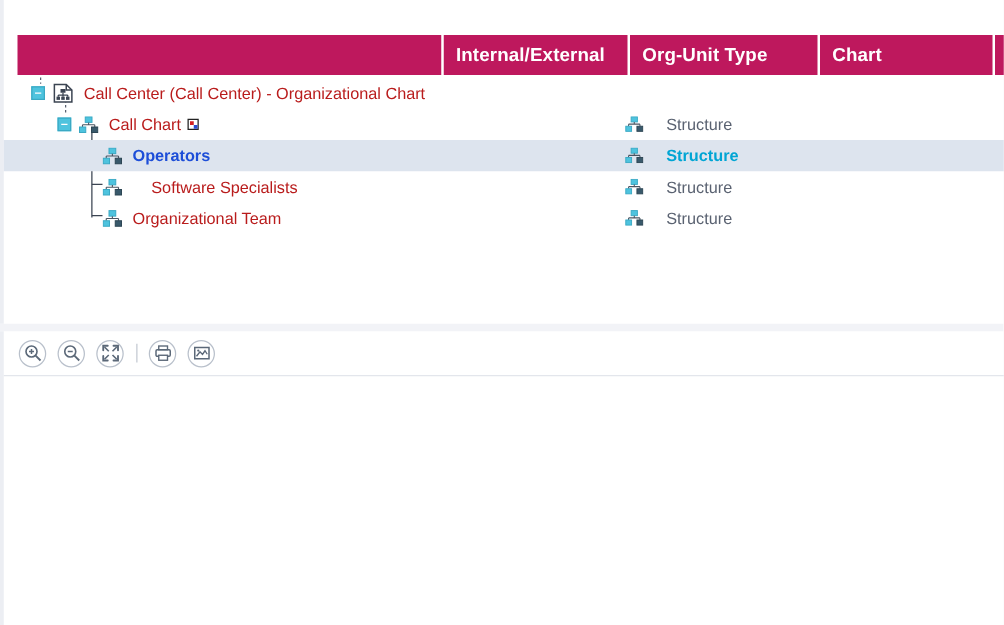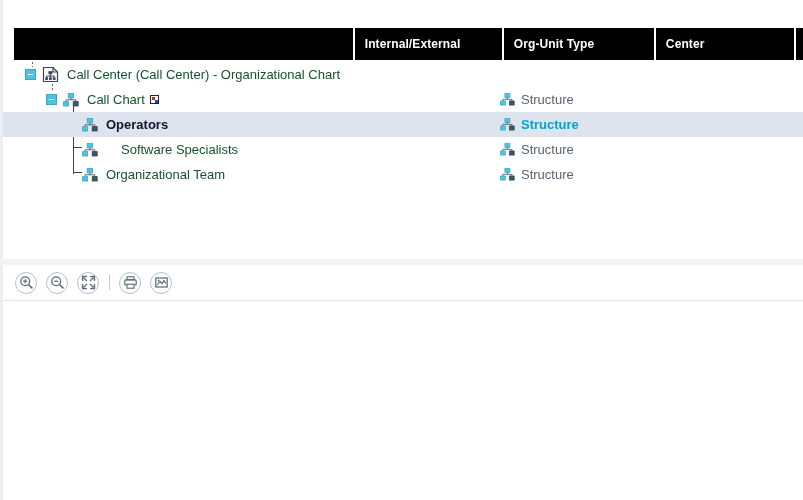--- a/index.html
+++ b/index.html
@@ -14,22 +14,22 @@
   
   .tree-panel{
     position:absolute;left:0;top:0;width:803px;height:259px;
     background:#ffffff;border-left:3px solid #eceef3;box-sizing:border-box;
   }
   .table-header{
     position:absolute;left:11px;top:28px;height:32px;width:792px;
     display:flex;
   }
   .th{
-    background:#000000;color:#ffffff;
-    font-size:12px;font-weight:bold;
+    background:#be185d;color:#ffffff;
+    font-size:15px;font-weight:bold;
     display:flex;align-items:center;
     padding-left:10px;box-sizing:border-box;
     margin-right:2px;
     letter-spacing:.1px;
   }
   .th.c0{width:341px;padding-left:0;}
   .th.c1{width:148px;}
   .th.c2{width:151px;}
   .th.c3{width:139px;}
   .th.c4{width:6px;margin-right:0;}
@@ -38,28 +38,28 @@
   .row{
     position:relative;height:25px;display:flex;align-items:center;
     width:803px;
   }
   .row.selected{background:#dde4ee;}
   .row .cell-name{
     width:497px;display:flex;align-items:center;height:25px;
     box-sizing:border-box;
   }
   .row .cell-ou{
-    width:152px;display:flex;align-items:center;height:25px;gap:6px;
+    width:152px;display:flex;align-items:center;height:25px;gap:18px;
   }
   .row .cell-person{width:150px;height:25px;}
 
   .label{
-    font-size:13px;color:#14532d;white-space:nowrap;
-  }
-  .label.bold{font-weight:bold;color:#0f172a;}
+    font-size:13px;color:#b91c1c;white-space:nowrap;
+  }
+  .label.bold{font-weight:bold;color:#1d4ed8;}
   .ou-text{font-size:13px;color:#5a6271;}
   .ou-text.sel{font-weight:bold;color:#00a5d4;}
 
   
   .ind{display:inline-block;height:25px;flex:0 0 auto;}
 
   
   .exp{
     width:11px;height:11px;background:#4ec3de;border:1px solid #3aa9c4;
     box-sizing:border-box;position:relative;flex:0 0 auto;
@@ -112,21 +112,21 @@
 <body>
 
 <div class="app">
 
   <div class="tree-panel">
 
     <div class="table-header">
       <div class="th c0"></div>
       <div class="th c1">Internal/External</div>
       <div class="th c2">Org-Unit Type</div>
-      <div class="th c3">Center</div>
+      <div class="th c3">Chart</div>
       <div class="th c4"></div>
     </div>
 
     <svg class="guide" style="left:0;top:0;width:803px;height:259px;">
       <line x1="29.5" y1="62" x2="29.5" y2="67" stroke="#5a6271" stroke-width="1" stroke-dasharray="2 2"></line>
       <line x1="49.5" y1="80" x2="49.5" y2="90" stroke="#5a6271" stroke-width="1" stroke-dasharray="2 2"></line>
       <line x1="70.5" y1="104" x2="70.5" y2="174" stroke="#3b4452" stroke-width="1"></line>
       <line x1="70.5" y1="122.5" x2="79" y2="122.5" stroke="#3b4452" stroke-width="1"></line>
       <line x1="70.5" y1="147.5" x2="79" y2="147.5" stroke="#3b4452" stroke-width="1"></line>
       <line x1="70.5" y1="172.5" x2="79" y2="172.5" stroke="#3b4452" stroke-width="1"></line>

